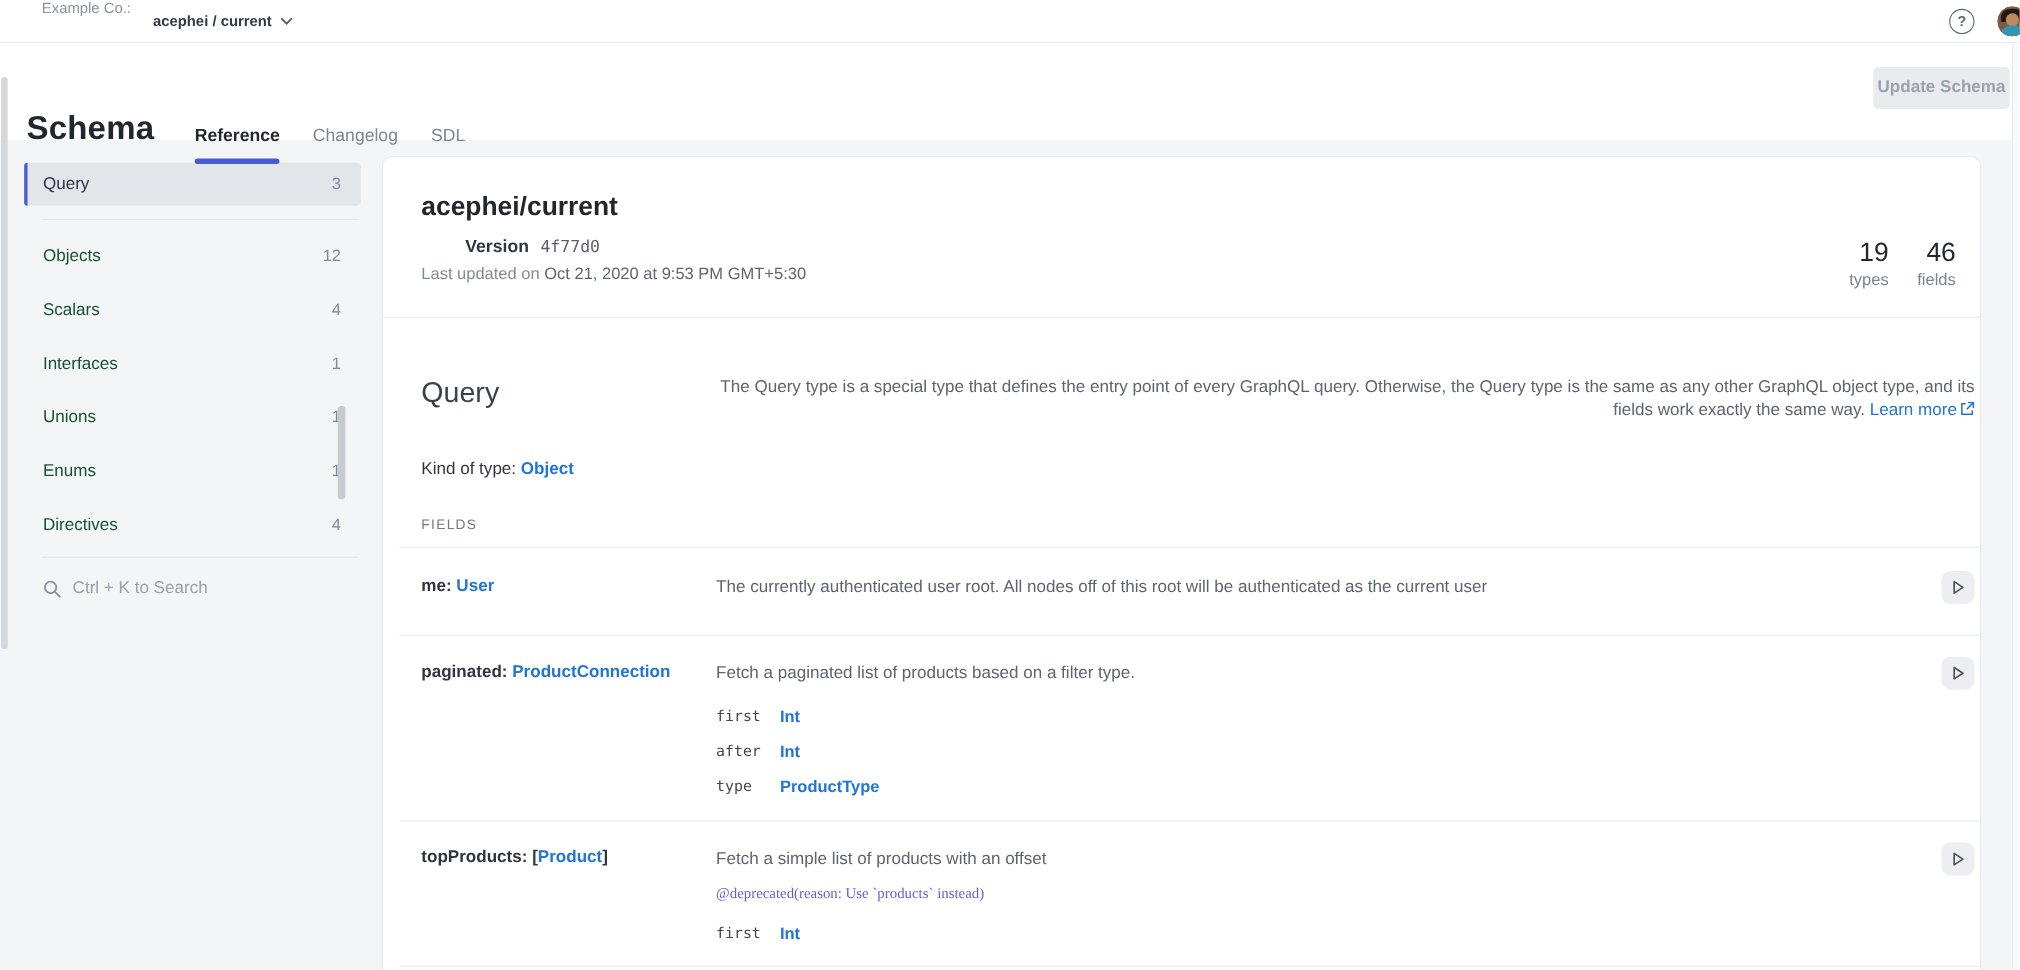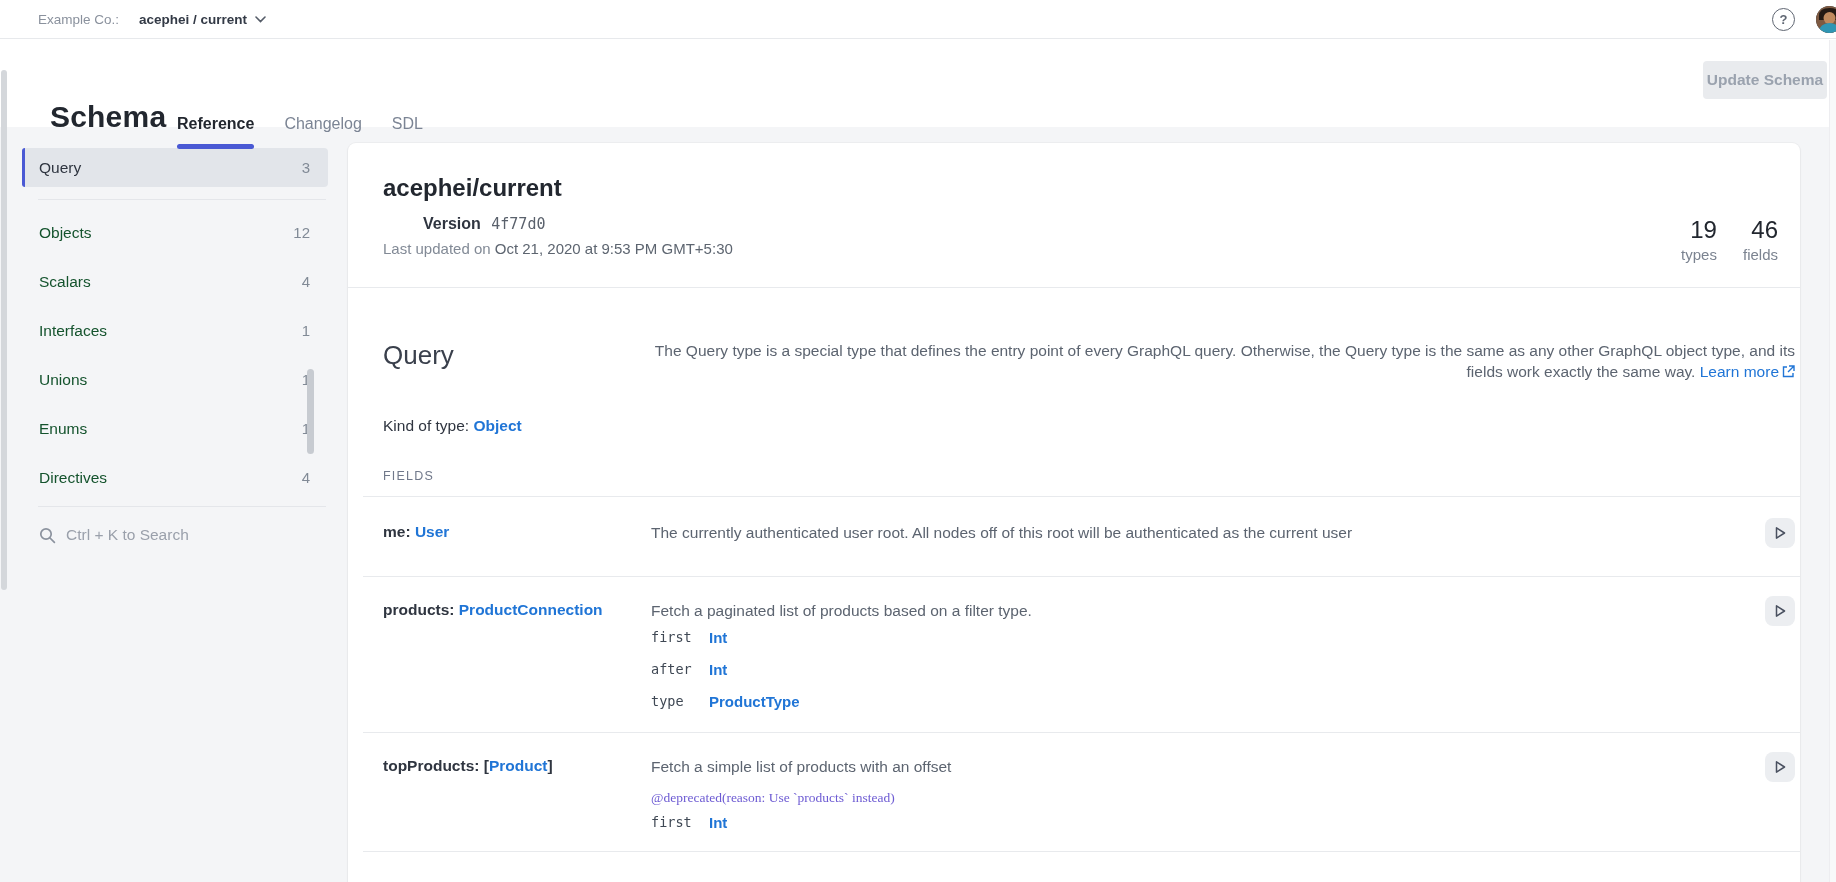--- a/index.html
+++ b/index.html
@@ -2,34 +2,34 @@
 <html><head>
 <meta charset="utf-8">
 <style>
   * { margin:0; padding:0; box-sizing:border-box; }
   html,body { background:#ffffff; }
   body { font-family:"Liberation Sans","DejaVu Sans",sans-serif; color:#2f3540; }
   .screen { position:relative; width:1836px; height:882px; overflow:hidden; background:#ffffff; }
 
   
   .topbar { position:absolute; top:0; left:0; right:0; height:39px; background:#fff;
-            border-bottom:1px solid #e7e9ec; display:flex; align-items:center; z-index:6; }
+            border-bottom:1px solid #e7e9ec; display:flex; z-index:6; }
   .org-label { margin-left:38px; font-size:13.5px; color:#8a919d; }
   .graph-selector { margin-left:20px; display:flex; align-items:center; gap:8px; cursor:pointer; }
   .graph-selector .gname { font-size:13.5px; font-weight:700; color:#333a46; }
   .topbar-right { position:absolute; right:0; top:0; height:39px; display:flex; align-items:center; }
   .help-btn { width:23px; height:23px; border-radius:50%; border:1.6px solid #5f6672; color:#5f6672;
               font-size:13px; font-weight:700; display:flex; align-items:center; justify-content:center;
               background:#fff; margin-right:14px; }
   .avatar { width:27px; height:27px; border-radius:50%; overflow:hidden; position:relative; right:-7px;
             background:#2e3a46; flex:0 0 auto; }
 
   
   .pagehead { position:absolute; top:40px; left:0; right:0; height:87px; background:#fff; z-index:5; }
-  .page-title { position:absolute; left:50px; top:60px; font-size:30px; font-weight:700; color:#22272f; letter-spacing:.2px;text-align:center; }
+  .page-title { position:absolute; left:24px; top:60px; font-size:30px; font-weight:700; color:#22272f; letter-spacing:.2px;text-align:center; }
   .tabs { position:absolute; left:177px; top:75px; display:flex; gap:30px; }
   .tab { font-size:16px; color:#7b8494; cursor:pointer; position:relative; padding-bottom:16px; }
   .tab.active { color:#22272f; font-weight:700; }
   .tab.active::after { content:""; position:absolute; left:0; right:0; bottom:0; height:5px;
                        border-radius:3px; background:#4a59d4; }
   .update-btn { position:absolute; right:9px; top:21px; width:124px; height:38px; border:none;
                 border-radius:4px; background:#e9ebee; color:#9aa2ae; font-size:15.5px; font-weight:700;
                 font-family:inherit; }
 
   
@@ -89,21 +89,21 @@
   .field-rows { margin-left:-20px; margin-top:13px; border-top:1px solid #e8eaed; }
   .frow { position:relative; display:flex; padding-left:20px; border-bottom:1px solid #e8eaed; }
   .frow:nth-child(1) { padding-top:26px; padding-bottom:33px; }
   .frow:nth-child(2) { padding-top:24px; padding-bottom:15px; }
   .frow:nth-child(3) { padding-top:24px; padding-bottom:13px; }
   .fname-col { width:268px; flex:0 0 268px; font-size:15.5px; font-weight:700; color:#2f3540; }
   .fbody-col { flex:1; padding-right:90px; }
   .fdesc { font-size:15.5px; color:#5c6470; line-height:20px; }
   .deprecated { margin-top:13px; font-family:Liberation Serif, serif;
                 font-size:13.5px; color:#6d5bd3; }
-  .args { }
+  .args { margin-top:13px; }
   .arg { height:32px; display:flex; align-items:center; }
   .arg-name { font-family:"DejaVu Sans Mono","Liberation Mono",monospace; font-size:13.5px;
               color:#3f4854; width:58px; }
   .arg-type { font-size:15px; font-weight:700; }
   .play-btn { position:absolute; right:5px; width:30px; height:30px; border-radius:8px;
               background:#eceef1; border:none; display:flex; align-items:center; justify-content:center;
               cursor:pointer; }
   .frow:nth-child(1) .play-btn { top:21px; }
   .frow:nth-child(2) .play-btn { top:19px; }
   .frow:nth-child(3) .play-btn { top:19px; }
@@ -237,21 +237,21 @@
             <div class="fbody-col">
               <div class="fdesc">The currently authenticated user root. All nodes off of this root will be authenticated as the current user</div>
             </div>
             <button class="play-btn">
               <svg width="16" height="16" viewBox="0 0 16 16">
                 <path d="M4.5 2.8 L12.5 8 L4.5 13.2 Z" fill="none" stroke="#4a5160" stroke-width="1.5" stroke-linejoin="round"></path>
               </svg>
             </button>
           </div>
           <div class="frow">
-            <div class="fname-col"><span>products: </span><a class="link">ProductConnection</a></div>
+            <div class="fname-col"><span>paginated: </span><a class="link">ProductConnection</a></div>
             <div class="fbody-col">
               <div class="fdesc">Fetch a paginated list of products based on a filter type.</div>
               <div class="args">
                 <div class="arg">
                   <span class="arg-name">first</span>
                   <a class="link arg-type">Int</a>
                 </div>
                 <div class="arg">
                   <span class="arg-name">after</span>
                   <a class="link arg-type">Int</a>

